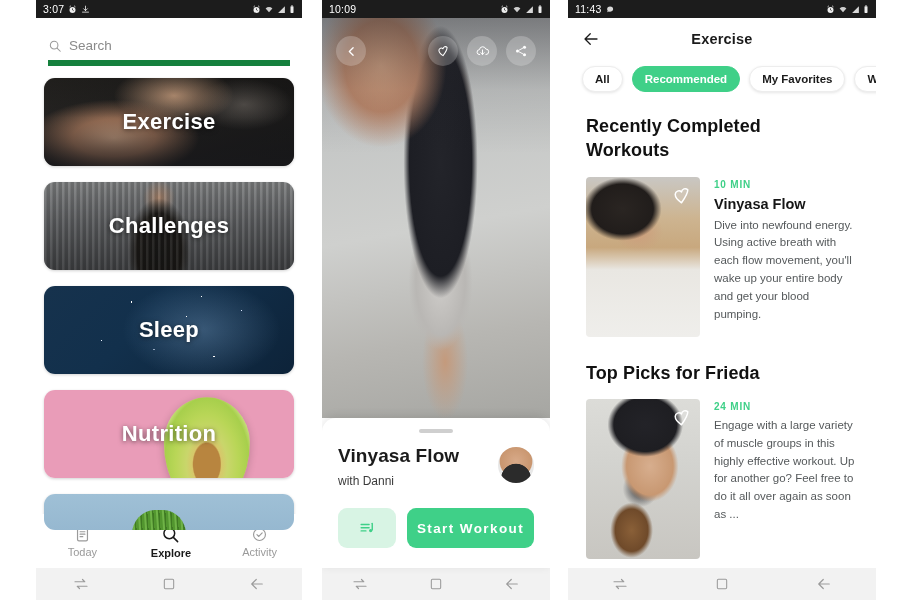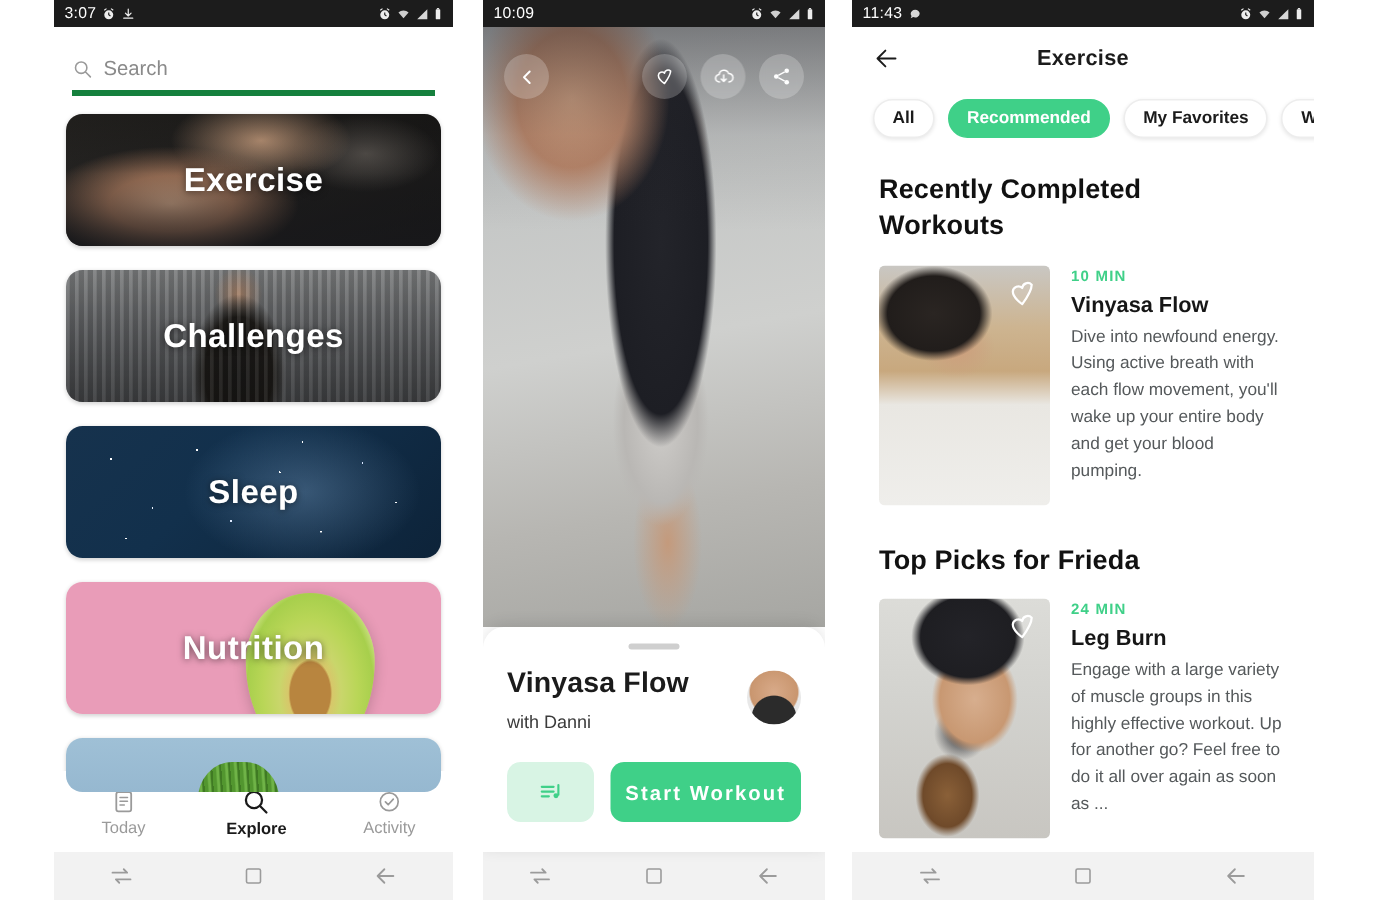--- a/index.html
+++ b/index.html
@@ -37,21 +37,21 @@
     background: #f2f2f2; display: flex; align-items: center;
     justify-content: space-around;
   }
   .navbar .nb { color: #9b9b9b; }
 
   
   .p1-body { padding: 0 8px; height: calc(600px - 18px); position: relative; }
   .searchrow {
     display: flex; align-items: center; gap: 7px;
     margin: 20px 4px 6px 4px; padding-bottom: 7px;
-    border-bottom: 4px solid #15803d;
+    border-bottom: 6px solid #15803d;
   }
   .searchrow .ph { color: #8a8a8a; font-size: 13.5px; }
   .cards { margin-top: 12px; display: flex; flex-direction: column; gap: 16px; }
   .card {
     position: relative; height: 88px; border-radius: 11px; overflow: hidden;
     display: flex; align-items: center; justify-content: center;
     box-shadow: 0 1px 3px rgba(0,0,0,.18);
   }
   .card-label {
     position: relative; z-index: 3; color: #fff; font-size: 22px;
@@ -500,21 +500,20 @@
 
       <div class="sec-title" style="padding-top:24px">Top Picks for Frieda</div>
       <div class="wrow">
         <div class="wthumb thumb-legburn">
           <svg class="heart-badge" width="21" height="21" viewBox="0 0 24 24">
               <path d="M12 20.3s-7.2-4.7-7.2-9.6A4.2 4.2 0 0112 8a4.2 4.2 0 017.2-2.5c0 4.9-7.2 14.8-7.2 14.8z" stroke="#fff" stroke-width="1.7" fill="rgba(255,255,255,0.12)" stroke-linejoin="round"></path>
             </svg>
         </div>
         <div class="winfo">
           <div class="wmin">24 MIN</div>
-          <div class="wname">Leg Burn</div>
           <div class="wdesc">Engage with a large variety of muscle groups in this highly effective workout. Up for another go? Feel free to do it all over again as soon as ...</div>
         </div>
       </div>
     </div>
 
     <div class="navbar">
       <svg class="nb" width="18" height="18" viewBox="0 0 24 24">
           <path d="M4 9h13l-3-3M20 15H7l3 3" stroke="#9b9b9b" stroke-width="1.6" fill="none" stroke-linecap="round" stroke-linejoin="round"></path>
         </svg>
       <svg class="nb" width="16" height="16" viewBox="0 0 24 24">

